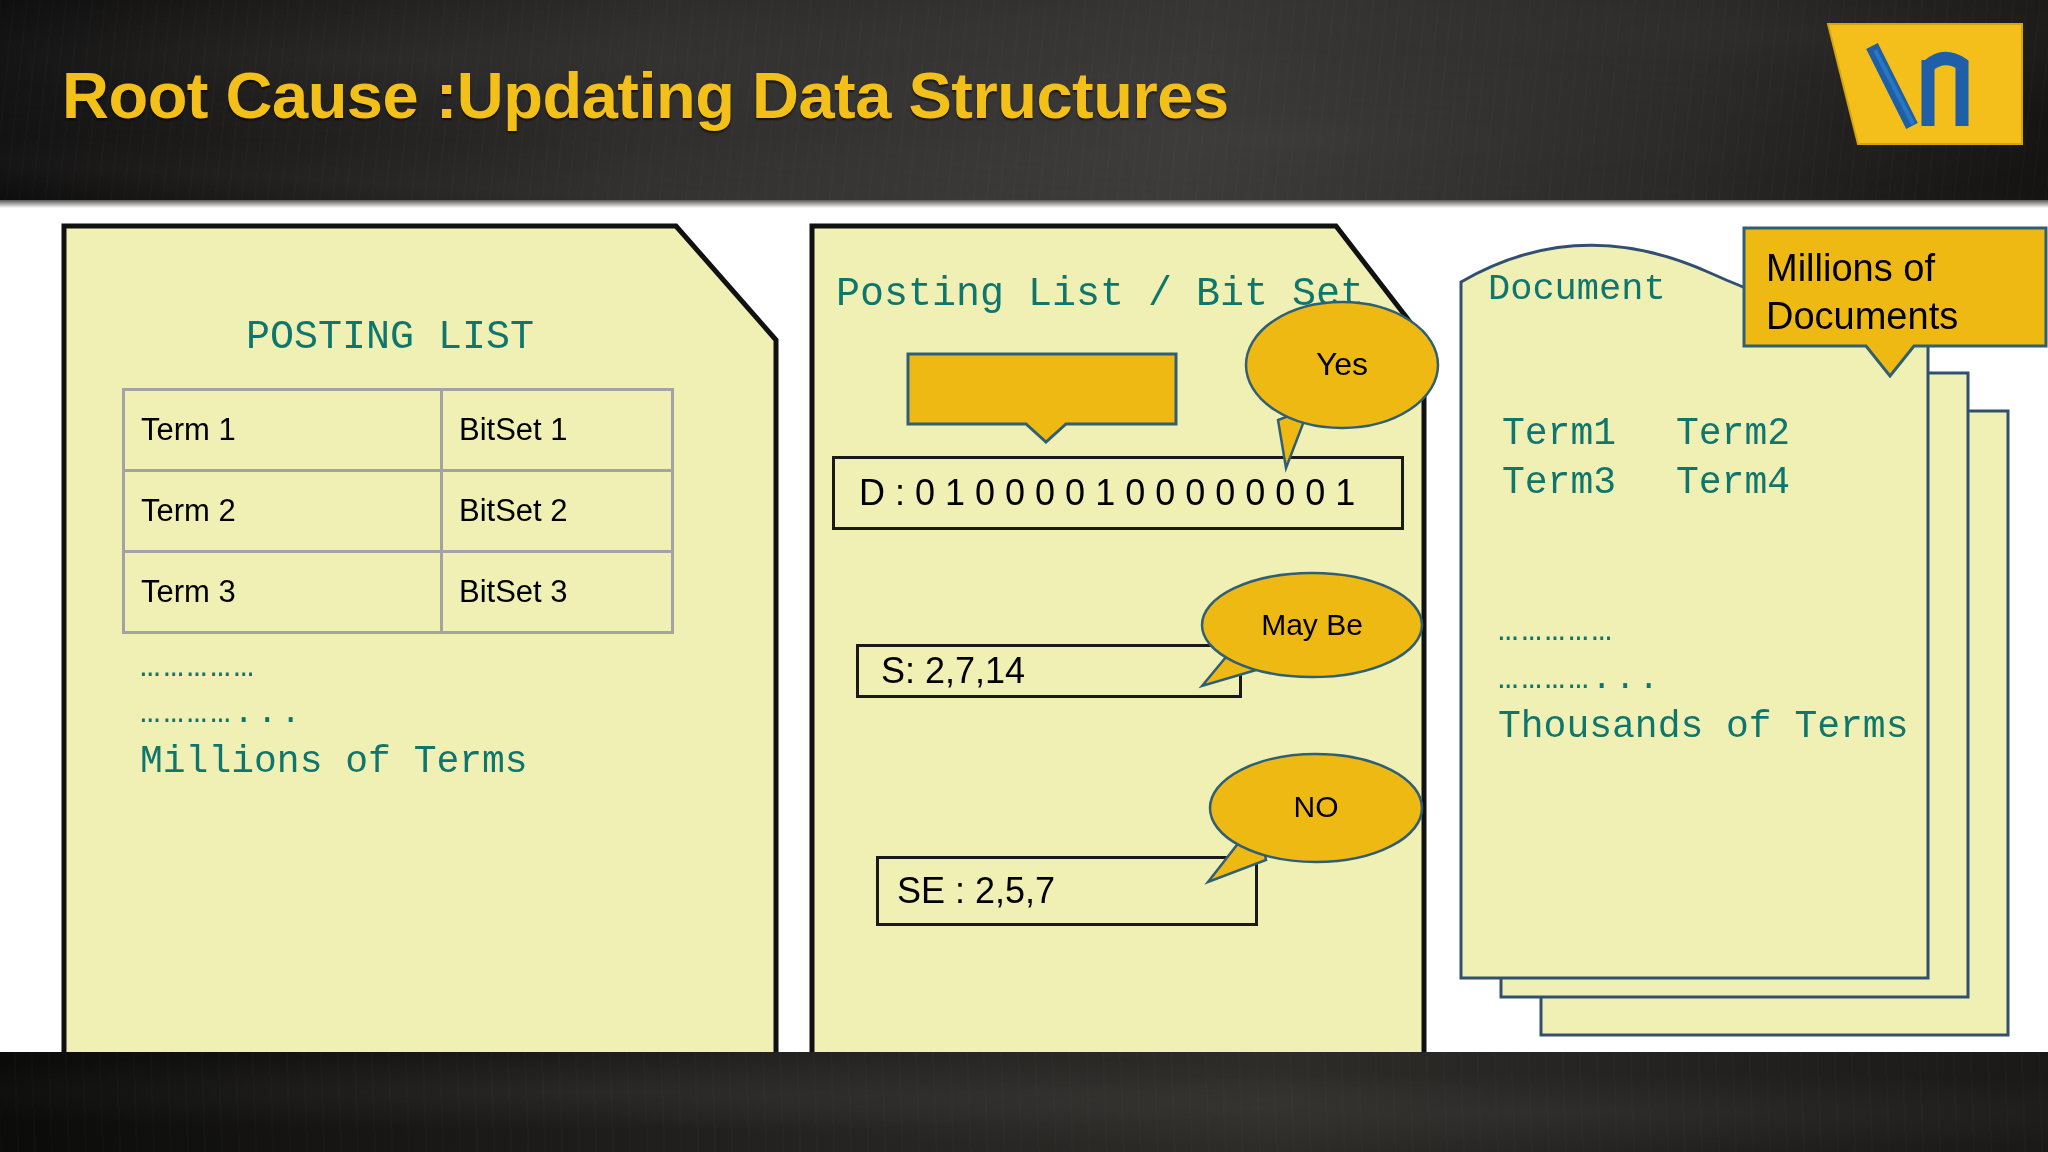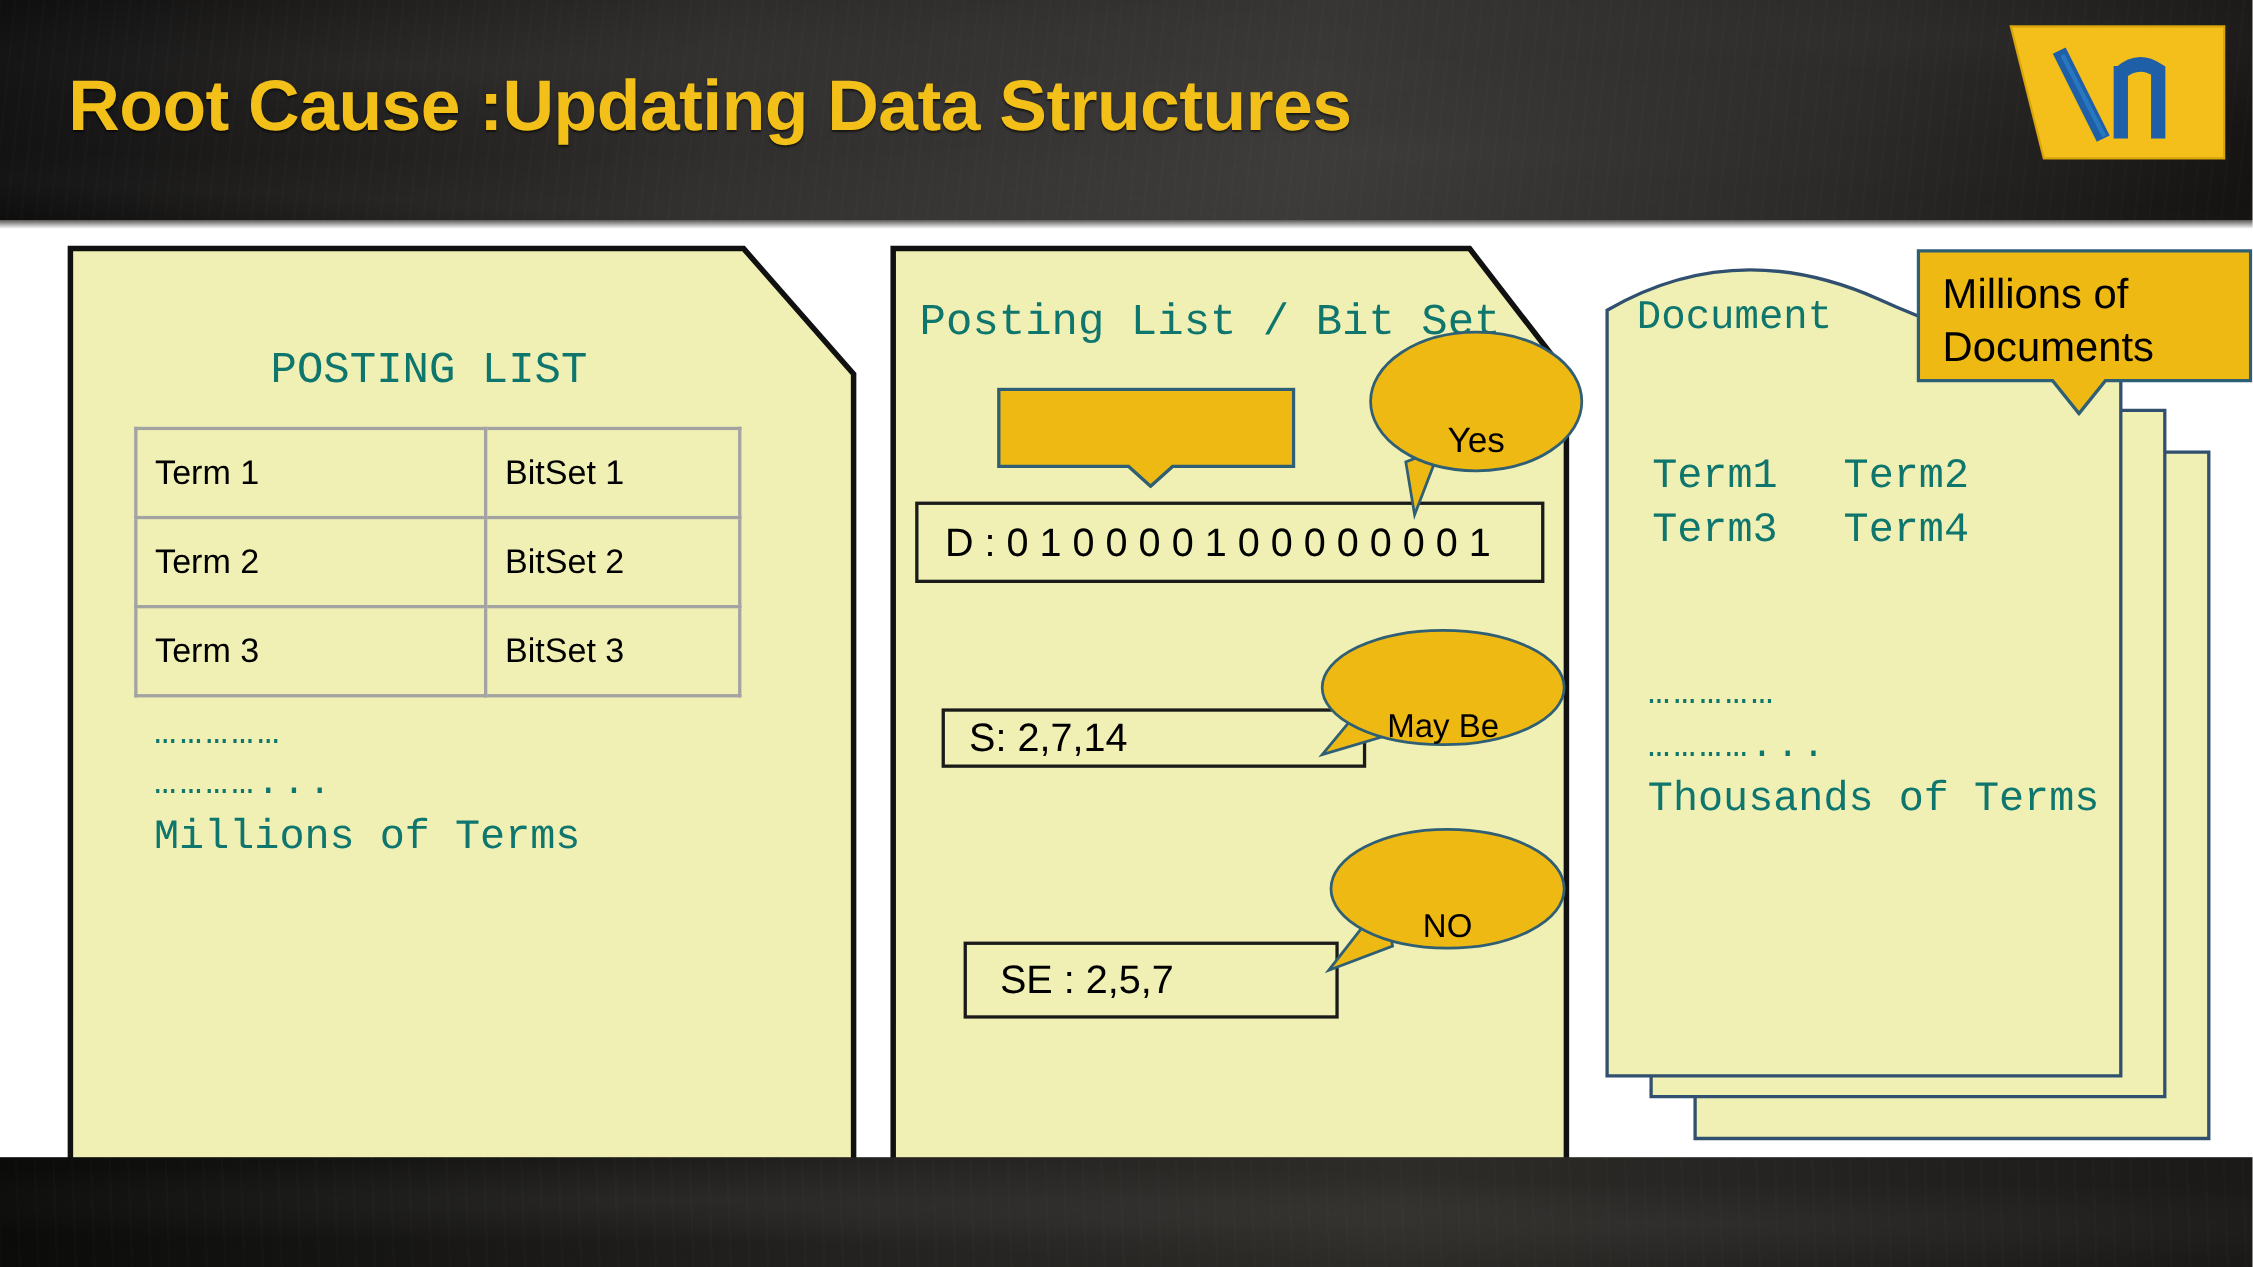--- a/index.html
+++ b/index.html
@@ -136,21 +136,20 @@
   }
 
   
   .bubble-wrap { position: absolute; }
   .bubble-wrap .label {
     position: absolute;
     color: #000;
     text-align: center;
     font-family: "Liberation Sans", sans-serif;
     pointer-events: none;
-    margin-top: 36px;
   }
 </style>
 </head>
 <body>
 
 <div class="slide">
 
   <div class="header-band">
     <div class="chalk"></div>
   </div>
@@ -228,21 +227,21 @@
   </div>
 
   <div class="bubble-wrap" style="left:1190px; top:566px; width:238px; height:170px;">
     <svg width="238" height="170" viewBox="0 0 238 170">
       <path d="M 12,120 L 60,62 L 66,104 Z" fill="#efb913" stroke="#2f5f75" stroke-width="2.5"></path>
       <ellipse cx="122" cy="59" rx="110" ry="52" fill="#efb913" stroke="#2f5f75" stroke-width="2.5"></ellipse>
     </svg>
     <div class="label" style="left:24px; top:42px; width:196px; font-size:30px;">May Be</div>
   </div>
 
-  <div class="valbox" style="left:876px; top:856px; width:341px; height:70px; padding-left:30px;">
+  <div class="valbox" style="left:876px; top:856px; width:382px; height:70px; padding-left:18px;">
     <span>SE :    2,5,7</span>
   </div>
 
   <div class="bubble-wrap" style="left:1196px; top:740px; width:230px; height:190px;">
     <svg width="230" height="190" viewBox="0 0 230 190">
       <path d="M 12,142 L 62,78 L 70,120 Z" fill="#efb913" stroke="#2f5f75" stroke-width="2.5"></path>
       <ellipse cx="120" cy="68" rx="106" ry="54" fill="#efb913" stroke="#2f5f75" stroke-width="2.5"></ellipse>
     </svg>
     <div class="label" style="left:22px; top:50px; width:196px; font-size:30px;">NO</div>
   </div>

